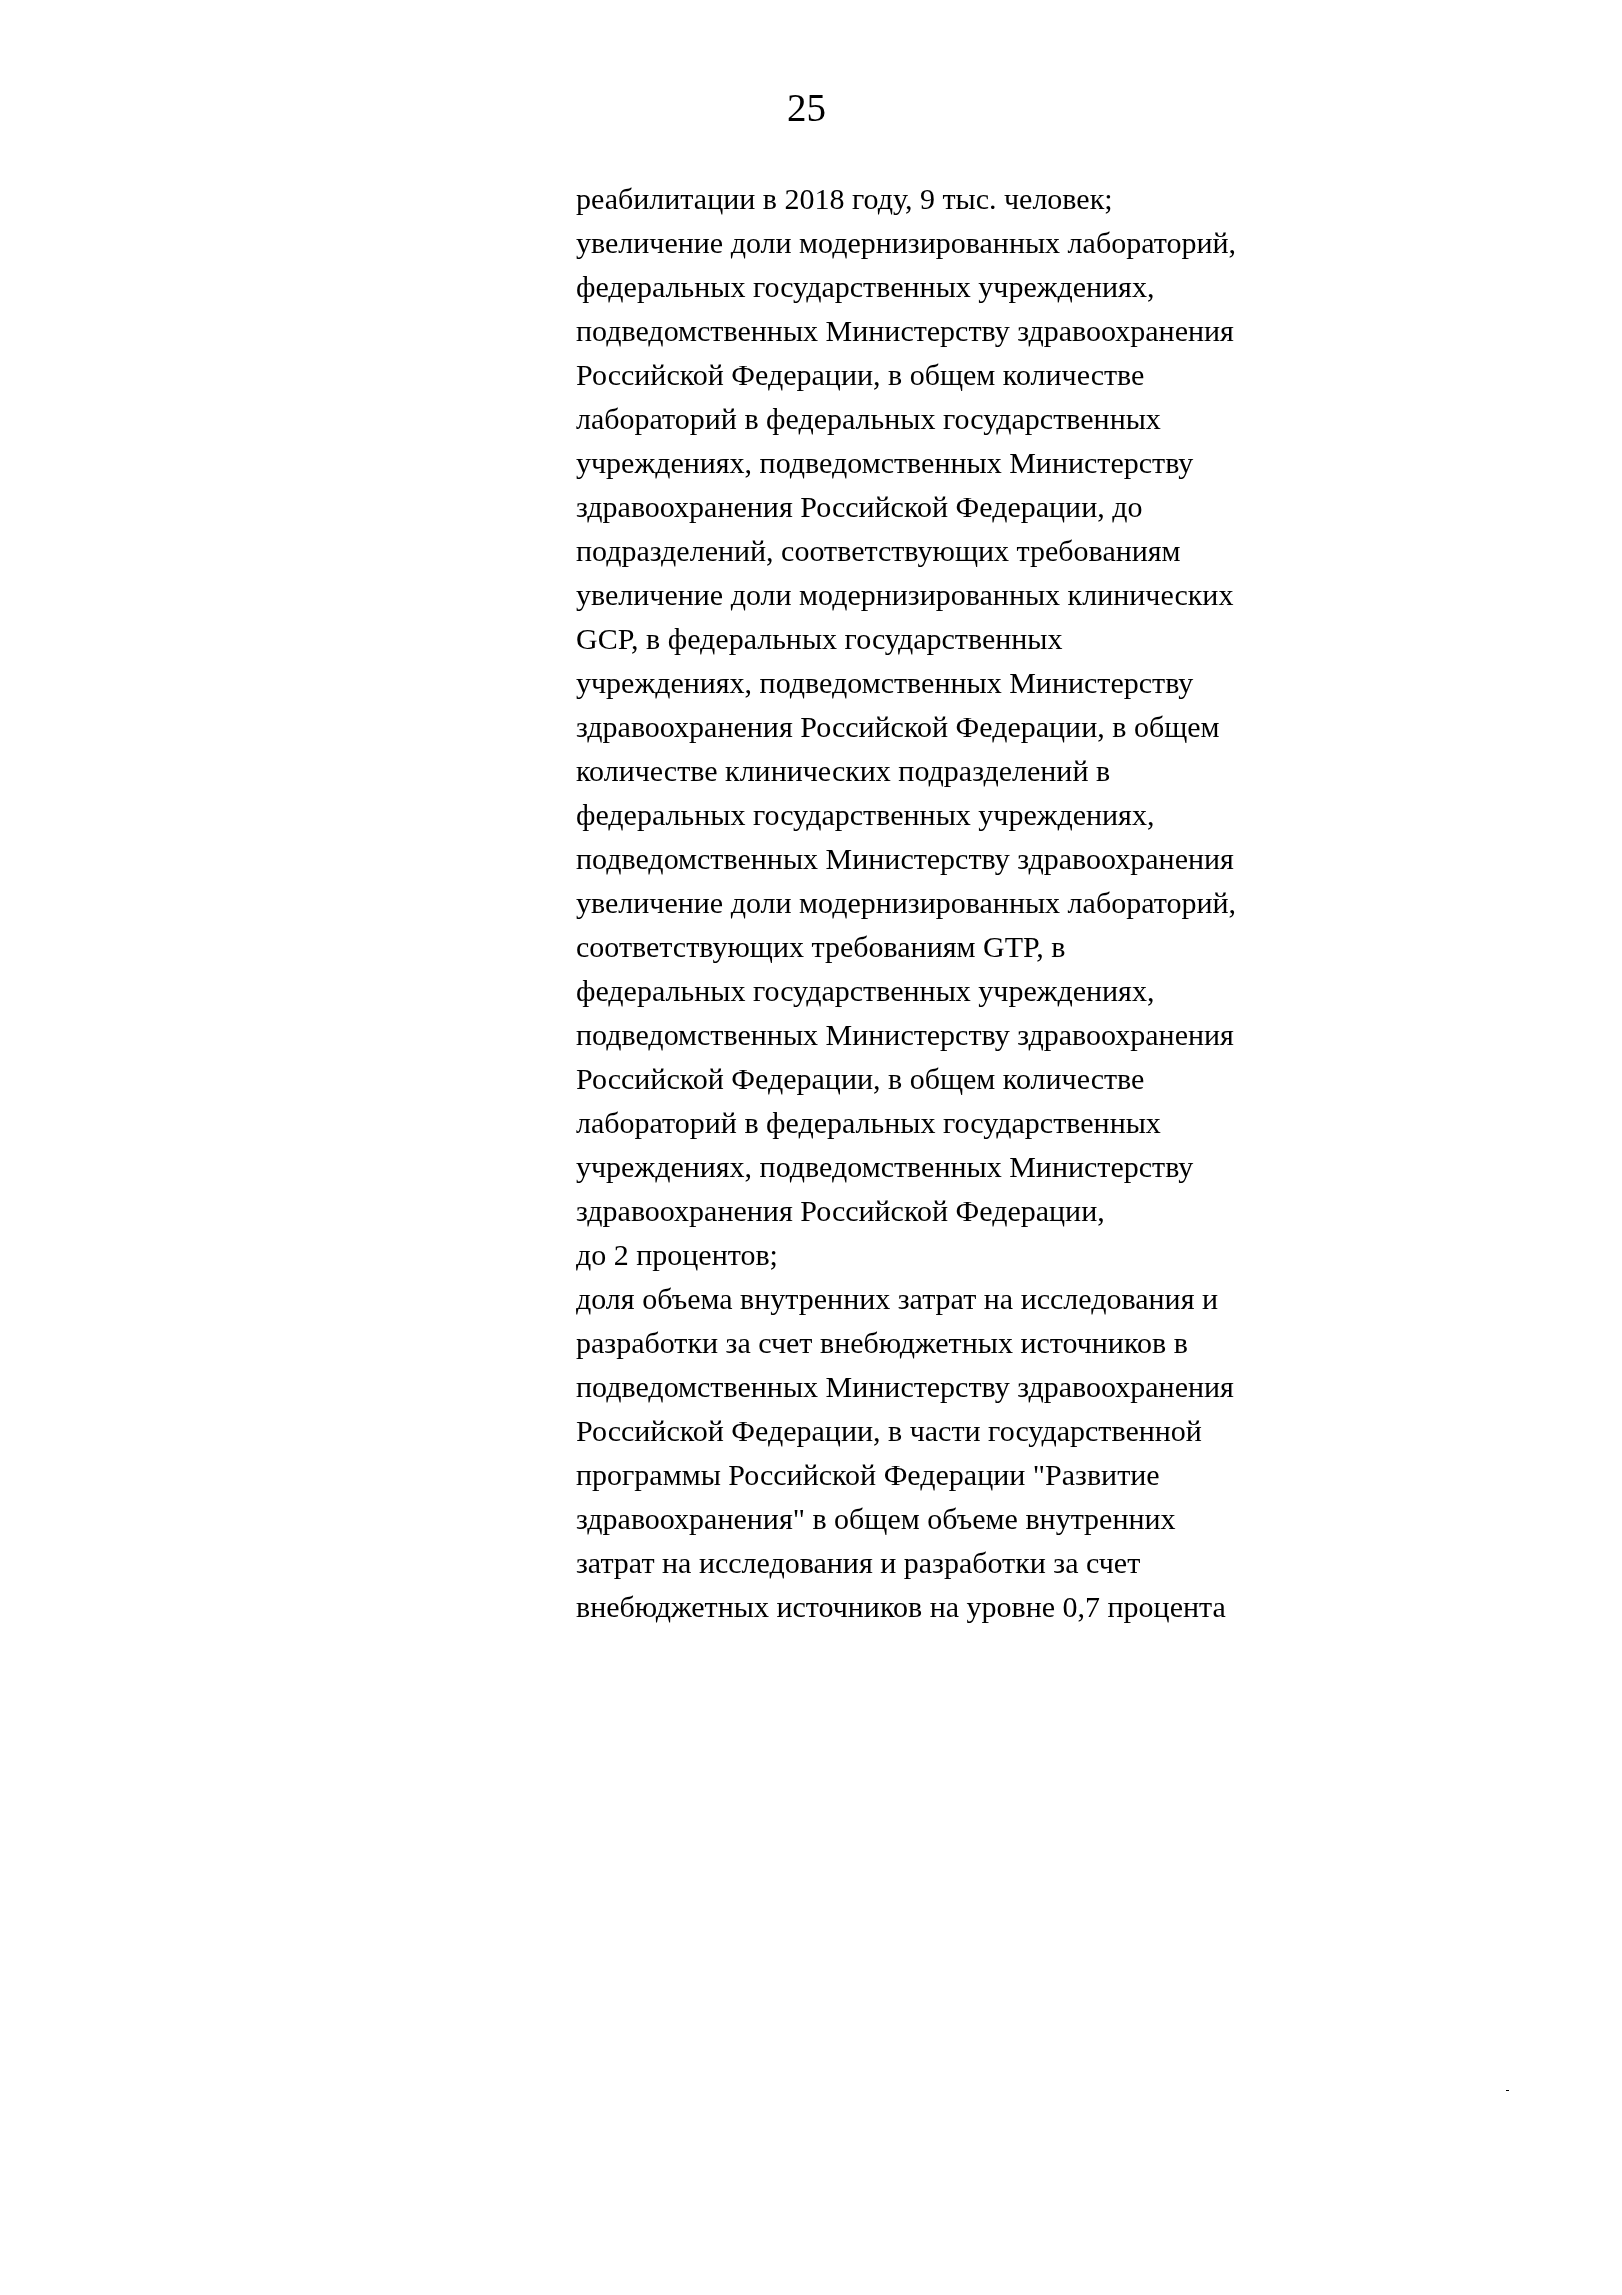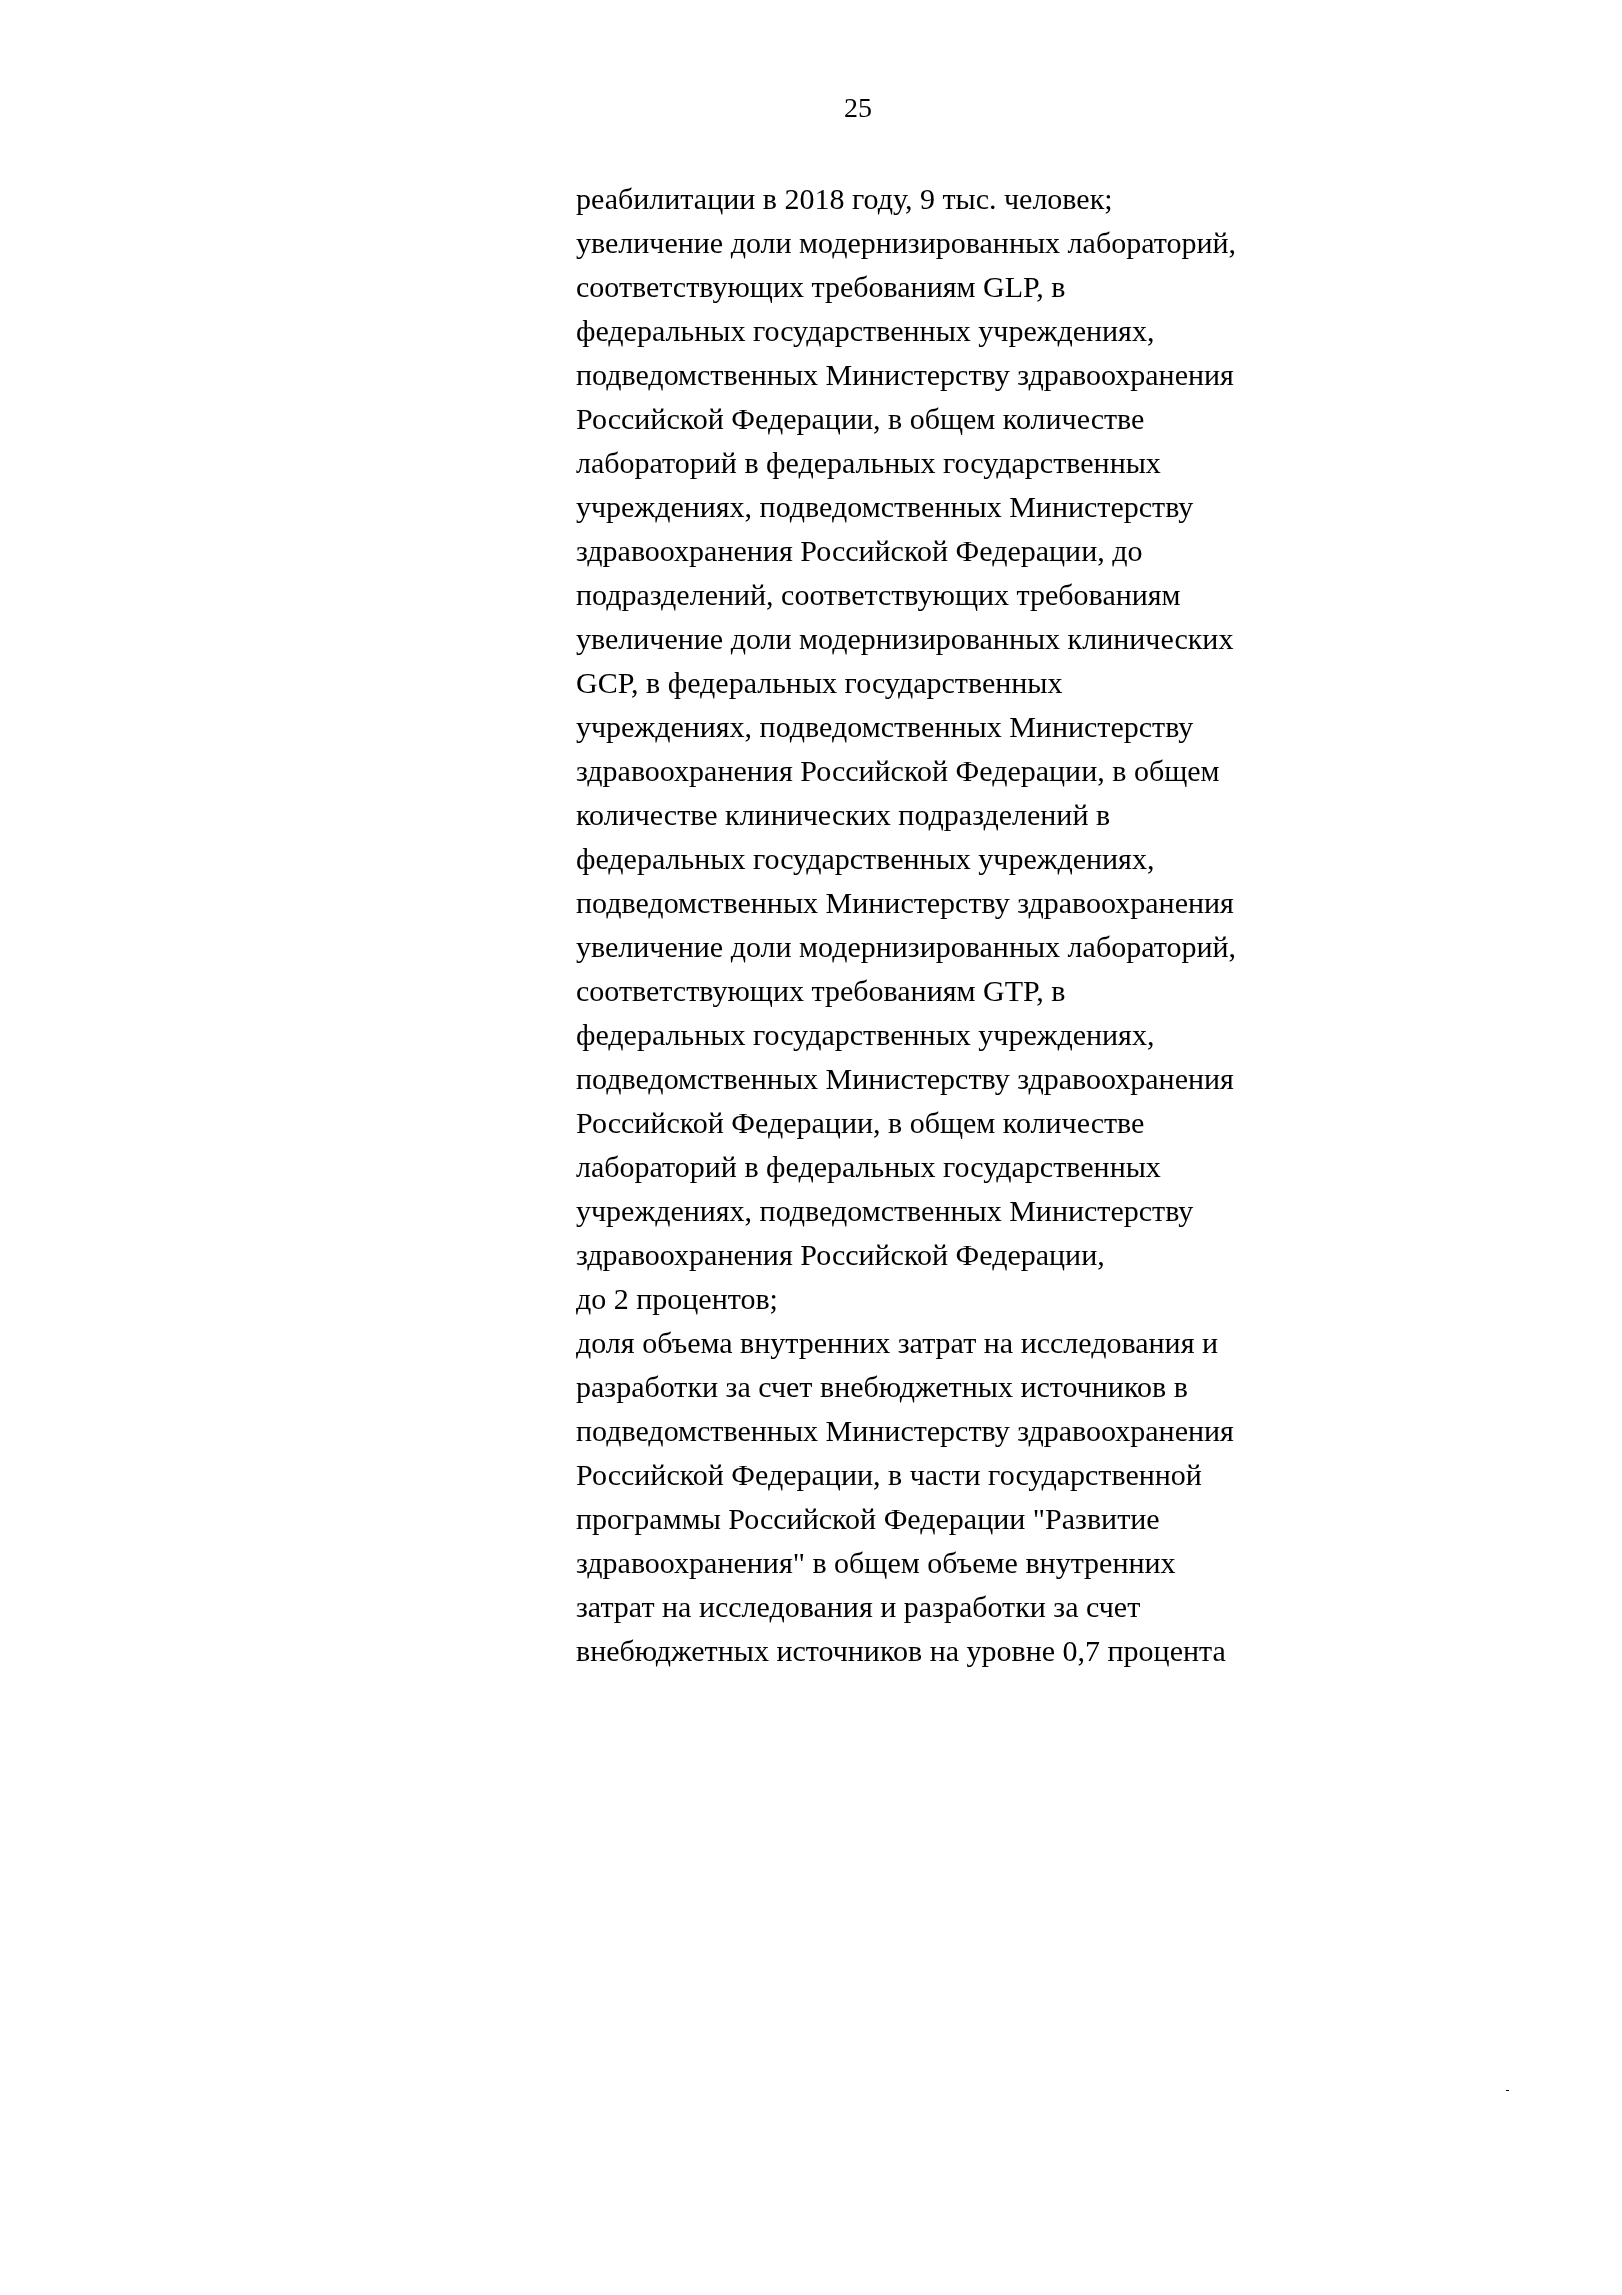--- a/index.html
+++ b/index.html
@@ -13,22 +13,22 @@
     position: relative;
     overflow: hidden;
     font-family: "Liberation Serif", "DejaVu Serif", serif;
     color: #000000;
   }
   .page-number {
     position: absolute;
     left: 741px;
     width: 131px;
     top: 86px;
-    text-align: right;
-    font-size: 28px;
+    text-align: center;
+    font-size: 39px;
     line-height: 44px;
   }
   .text-block {
     position: absolute;
     left: 576px;
     top: 177px;
     width: 916px;
     font-size: 30px;
     line-height: 44px;
   }
@@ -46,21 +46,20 @@
   }
 </style>
 </head>
 <body>
 
 <div class="page-number">25</div>
 
 <div class="text-block">
   <span class="line">реабилитации в 2018 году, 9 тыс. человек;</span>
   <span class="line">увеличение доли модернизированных лабораторий,</span>
-  <span class="line">соответствующих требованиям GLP, в</span>
   <span class="line">федеральных государственных учреждениях,</span>
   <span class="line">подведомственных Министерству здравоохранения</span>
   <span class="line">Российской Федерации,  в общем количестве</span>
   <span class="line">лабораторий в федеральных государственных</span>
   <span class="line">учреждениях, подведомственных Министерству</span>
   <span class="line">здравоохранения Российской Федерации, до</span>
   <span class="line">подразделений, соответствующих требованиям</span>
   <span class="line">увеличение доли модернизированных клинических</span>
   <span class="line">GCP, в федеральных государственных</span>
   <span class="line">учреждениях, подведомственных Министерству</span>

